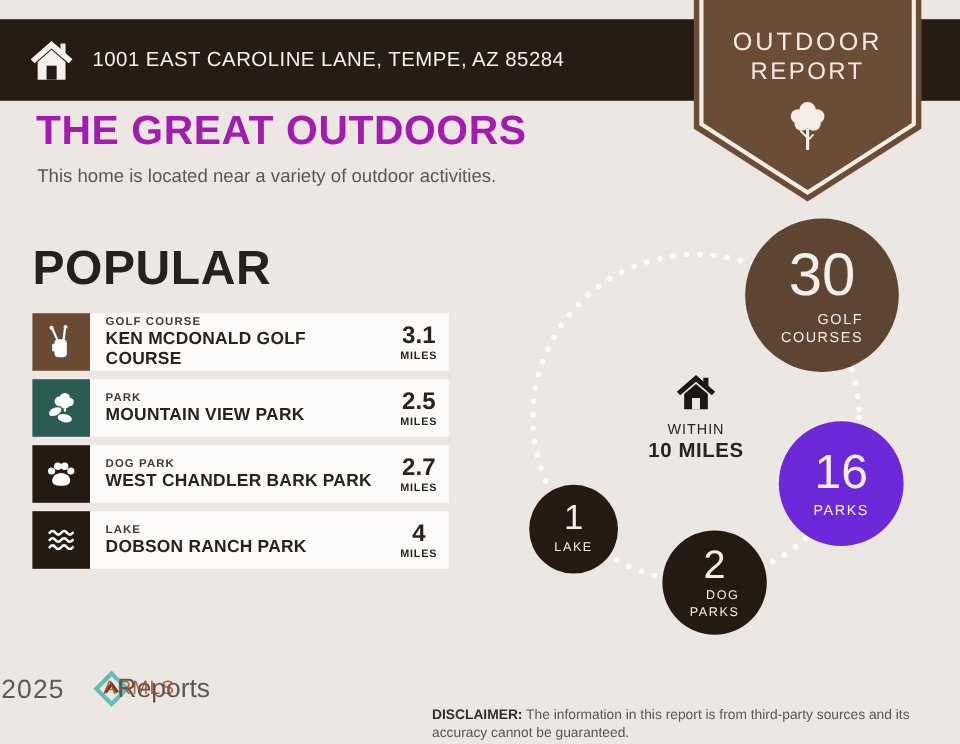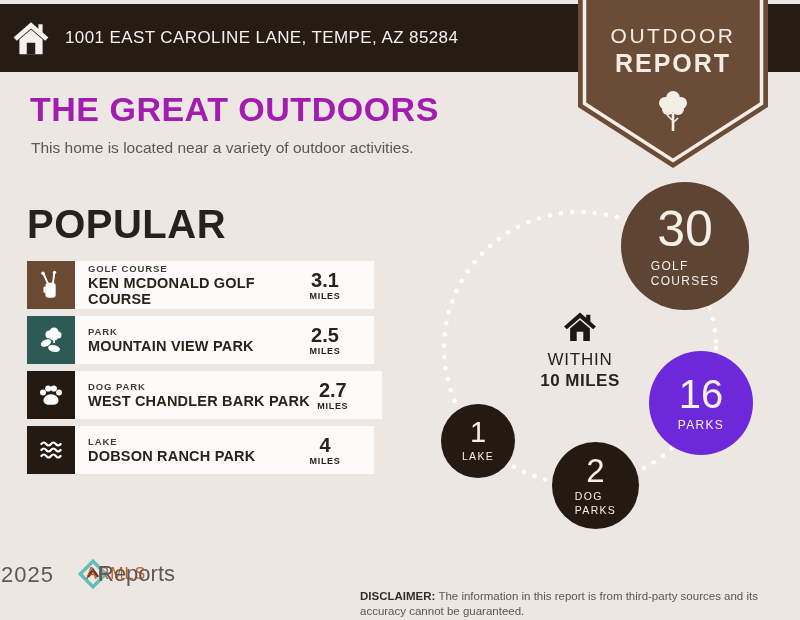--- a/index.html
+++ b/index.html
@@ -3,79 +3,79 @@
 <meta charset="utf-8">
 <style>
   html,body { margin:0; padding:0; }
   body { font-family:"Liberation Sans","DejaVu Sans",sans-serif; }
   .page {
     position:relative; width:800px; height:620px;
     background:#ECE7E2; overflow:hidden;
   }
   
   .topbar {
-    position:absolute; left:0; top:4px; width:800px; height:68px;
-    background:#261C14; display:flex; align-items:center; padding-left:12px;
+    position:absolute; left:0; top:16px; width:800px; height:68px;
+    background:#261C14; display:flex; align-items:center; padding-left:24px;
     box-sizing:border-box; gap:15px;
   }
   .topbar .address { color:#F5F1EC; font-size:17px; letter-spacing:0.4px; }
   
   .badge { position:absolute; left:578px; top:0; width:190px; height:170px; z-index:5; }
   .badge svg.shape { position:absolute; left:0; top:0; }
   .badge .badge-content {
     position:absolute; left:0; top:0; width:100%; text-align:center; color:#F2ECE4;
   }
   .badge .line1 { margin-top:24px; font-size:21px; font-weight:400; letter-spacing:2.5px; }
-  .badge .line2 { margin-top:1px; font-size:25px; font-weight:700; letter-spacing:2px; }
+  .badge .line2 { margin-top:1px; font-size:20px; font-weight:400; letter-spacing:2px; }
   .badge .tree { margin-top:6px; }
   
   .intro { position:absolute; left:30px; top:90px; }
   .intro h1 { margin:0; font-size:34px; font-weight:800; letter-spacing:0.5px; color:#a21caf; }
   .intro p { margin:10px 0 12px 1px; font-size:15.5px; color:#5D5751; }
   
   .popular { position:absolute; left:27px; top:202px; width:347px; }
   .popular h2 { margin:0 0 14px 0; font-size:40px; font-weight:800; letter-spacing:0.5px; color:#27211B; }
   .rows { display:flex; flex-direction:column; gap:7px; }
   .row { display:flex; height:48px; }
   .icon-tile { width:48px; height:48px; flex:0 0 48px; display:flex; align-items:center; justify-content:center; }
   .tile-brown { background:#6B4A33; }
   .tile-teal  { background:#2B5B54; }
   .tile-dark  { background:#251A11; }
   .row-body {
     flex:1; background:#FCFBF9; display:flex; align-items:center;
-    justify-content:space-between; padding:0 26px 0 13px;
+    justify-content:space-between; padding:0 2px 0 13px;
   }
   .cat { display:block; font-size:9.5px; font-weight:700; letter-spacing:0.9px; color:#443C34; margin-bottom:2px; }
   .name { display:block; font-size:14.5px; font-weight:700; line-height:1.1; letter-spacing:0.2px; color:#2A231D; white-space:nowrap; }
   .name--wrap { white-space:normal; max-width:180px; }
   .dist { text-align:center; min-width:46px; color:#2A231D; }
   .dist .num { font-size:20px; font-weight:700; line-height:1; }
   .dist .unit { font-size:9px; font-weight:700; letter-spacing:0.7px; margin-top:1px; }
   
   .ring { position:absolute; left:430px; top:198px; z-index:1; }
   .bubble {
     position:absolute; border-radius:50%; color:#F4EFE9; z-index:2;
     display:flex; flex-direction:column; align-items:center; justify-content:center;
   }
   .bubble .bval { line-height:1; font-weight:400; }
-  .bubble .blbl { text-align:left; letter-spacing:1.3px; font-weight:400; line-height:1.25; }
+  .bubble .blbl { text-align:right; letter-spacing:1.3px; font-weight:400; line-height:1.25; }
   .b-golf  { left:621px; top:182px; width:128px; height:128px; background:#5E4433; }
   .b-golf .bval { font-size:50px; }
   .b-golf .blbl { font-size:12px; margin-top:5px; }
   .b-parks { left:649px; top:351px; width:104px; height:104px; background:#6d28d9; }
   .b-parks .bval { font-size:40px; }
   .b-parks .blbl { font-size:12px; margin-top:4px; }
   .b-lake  { left:441px; top:404px; width:74px; height:74px; background:#251A11; }
   .b-lake .bval { font-size:29px; }
   .b-lake .blbl { font-size:10.5px; margin-top:3px; }
   .b-dog   { left:552px; top:442px; width:87px; height:87px; background:#251A11; }
   .b-dog .bval { font-size:33px; }
   .b-dog .blbl { font-size:10.5px; margin-top:3px; }
   .house-block { position:absolute; left:530px; top:311px; width:100px; text-align:center; z-index:2; }
-  .house-block .within1 { font-size:17px; color:#2A231D; letter-spacing:0.8px; margin-top:3px; }
+  .house-block .within1 { font-size:12px; color:#2A231D; letter-spacing:0.8px; margin-top:3px; }
   .house-block .within2 { font-size:17px; color:#2A231D; font-weight:700; letter-spacing:0.5px; margin-top:1px; }
   
   .disclaimer { position:absolute; left:360px; top:577px; width:424px; font-size:11.5px; line-height:1.35; color:#5C5650; }
   .disclaimer b { color:#332E28; }
   .watermark { position:absolute; left:0; top:553px; width:190px; height:44px; }
   .watermark .wm-year { position:absolute; left:1px; top:9px; font-size:22px; color:#4E4A45; letter-spacing:1px; opacity:0.9; }
   .watermark .wm-diamond { position:absolute; left:76px; top:4px; }
   .watermark .wm-brand { position:absolute; left:86px; top:12px; font-size:16px; color:#c2410c; letter-spacing:1px; opacity:0.85;text-align:center; }
   .watermark .wm-product { position:absolute; left:98px; top:8px; font-size:22px; color:#5C5853; }
 </style>

